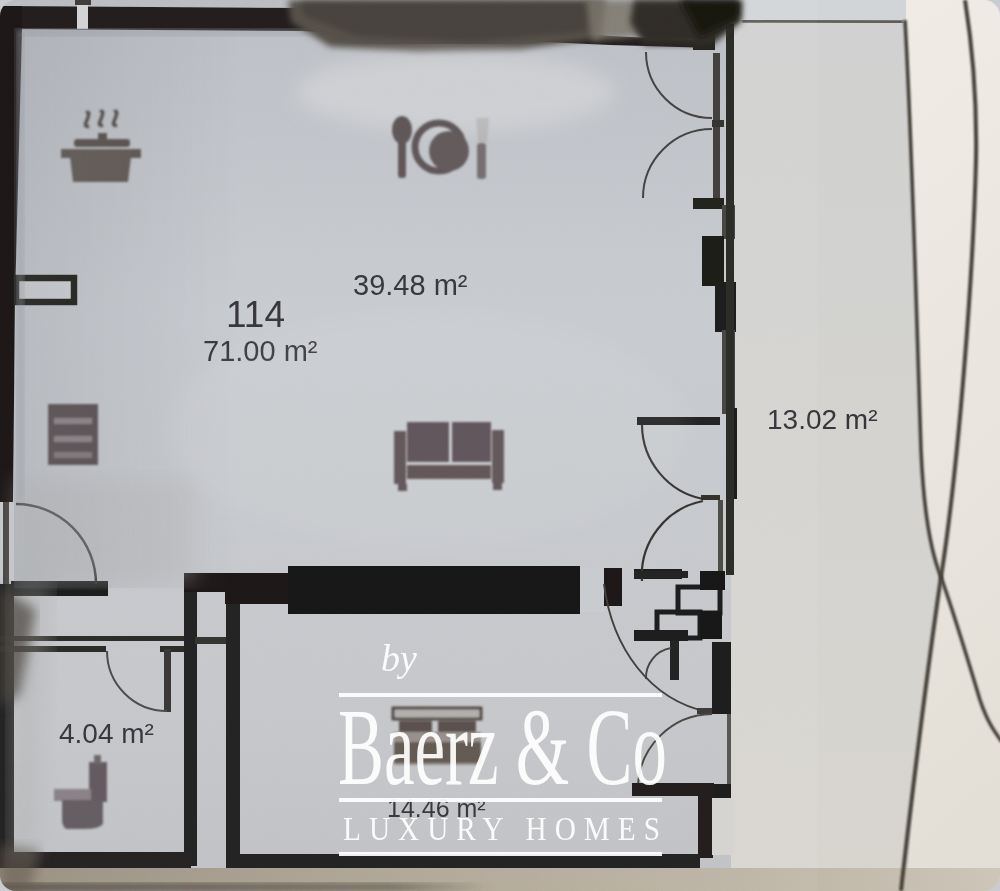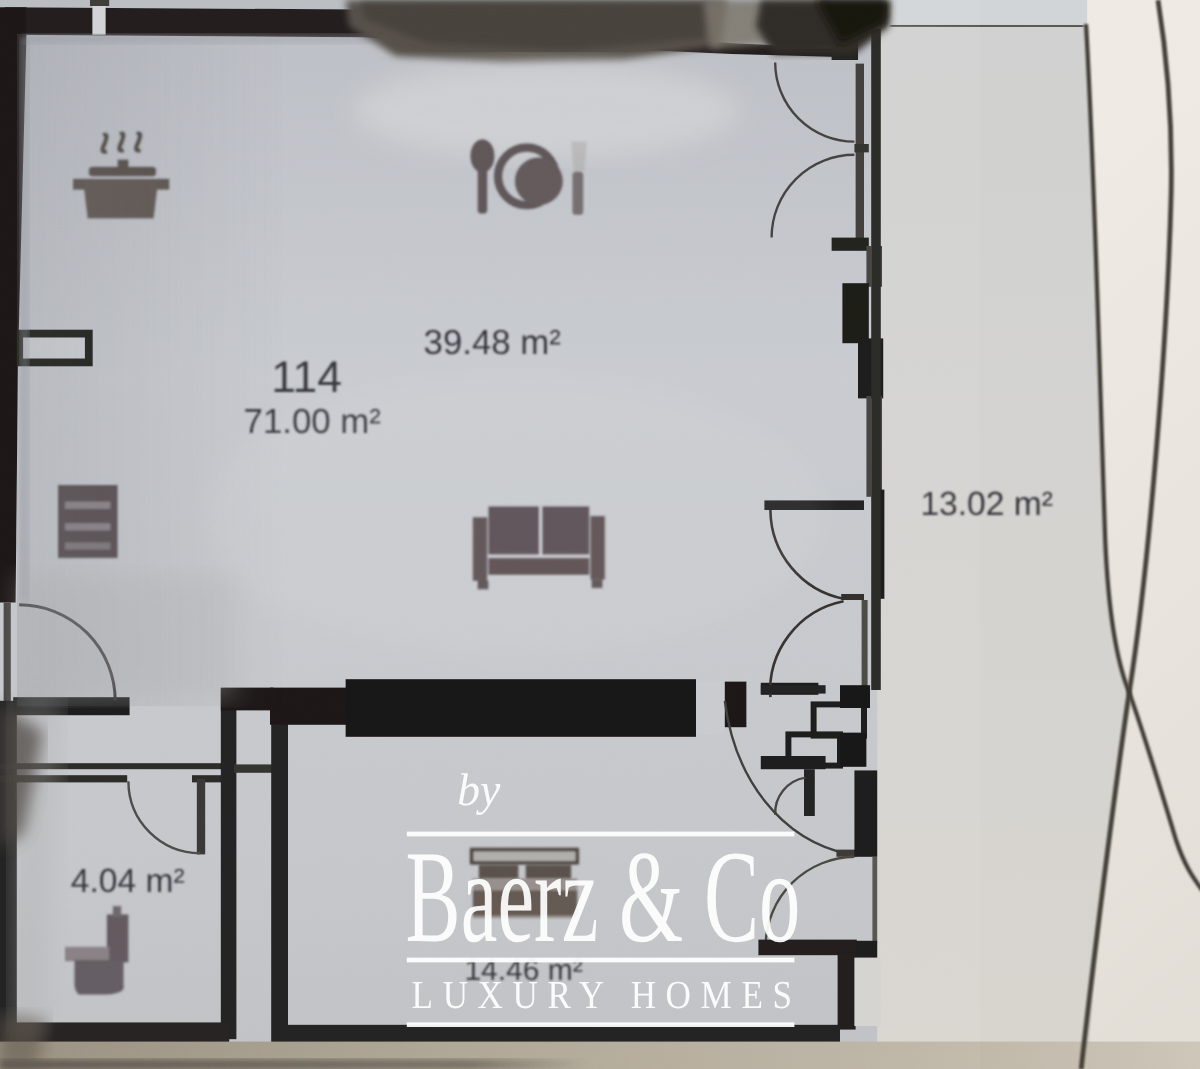--- a/index.html
+++ b/index.html
@@ -1,16 +1,16 @@
 <!DOCTYPE html>
 <html><head>
 <meta charset="utf-8">
 <style>
 html,body{margin:0;padding:0;background:#c9ccd1;}
-#stage{position:relative;width:1000px;height:891px;overflow:hidden;font-family:"Liberation Sans",sans-serif;filter:blur(0.35px);}
+#stage{position:relative;width:1000px;height:891px;overflow:hidden;font-family:"Liberation Sans",sans-serif;filter:blur(0.35px);border-radius:16px;}
 svg{position:absolute;top:0;left:0;}
 </style>
 </head>
 <body>
 <div id="stage">
 <svg width="1000" height="891" viewBox="0 0 1000 891">
 <defs>
 <linearGradient id="floorG" x1="0" y1="0" x2="0" y2="1">
 <stop offset="0" stop-color="#b9bcc2"></stop>
           <stop offset="0.35" stop-color="#c6c9ce"></stop>

